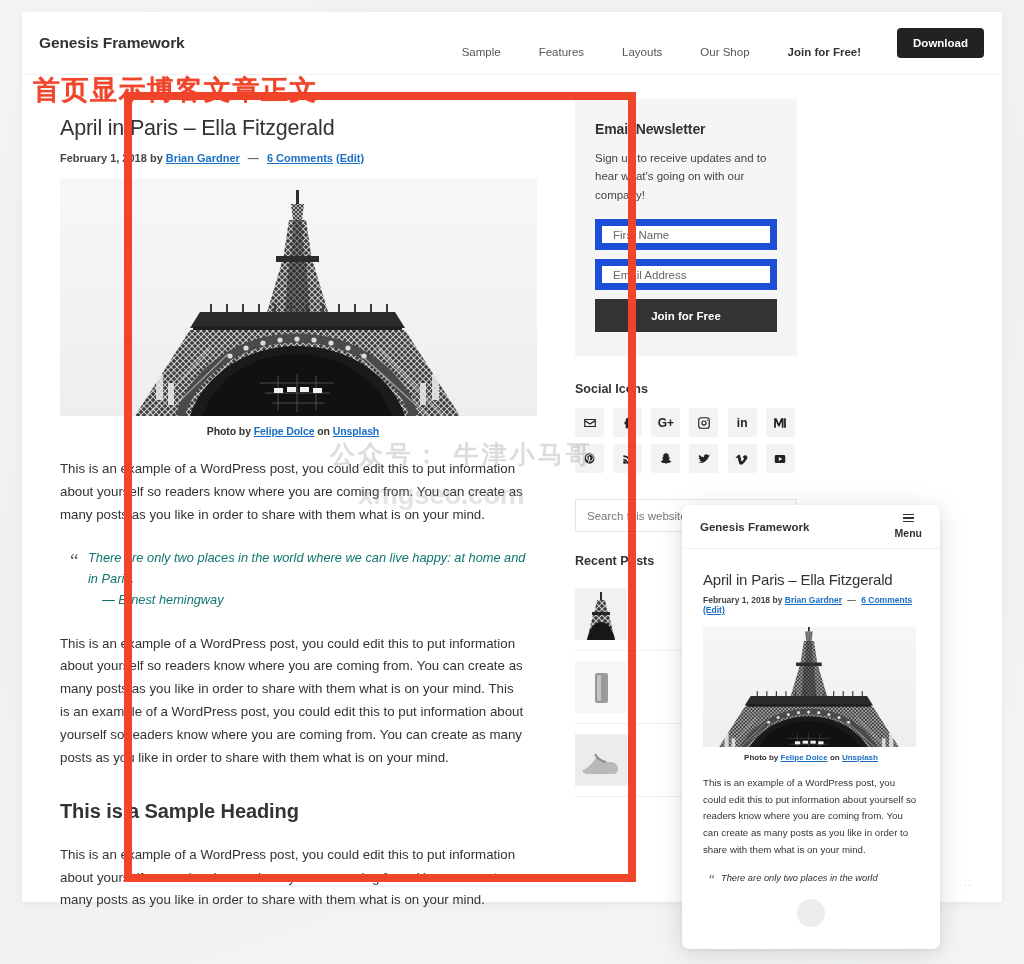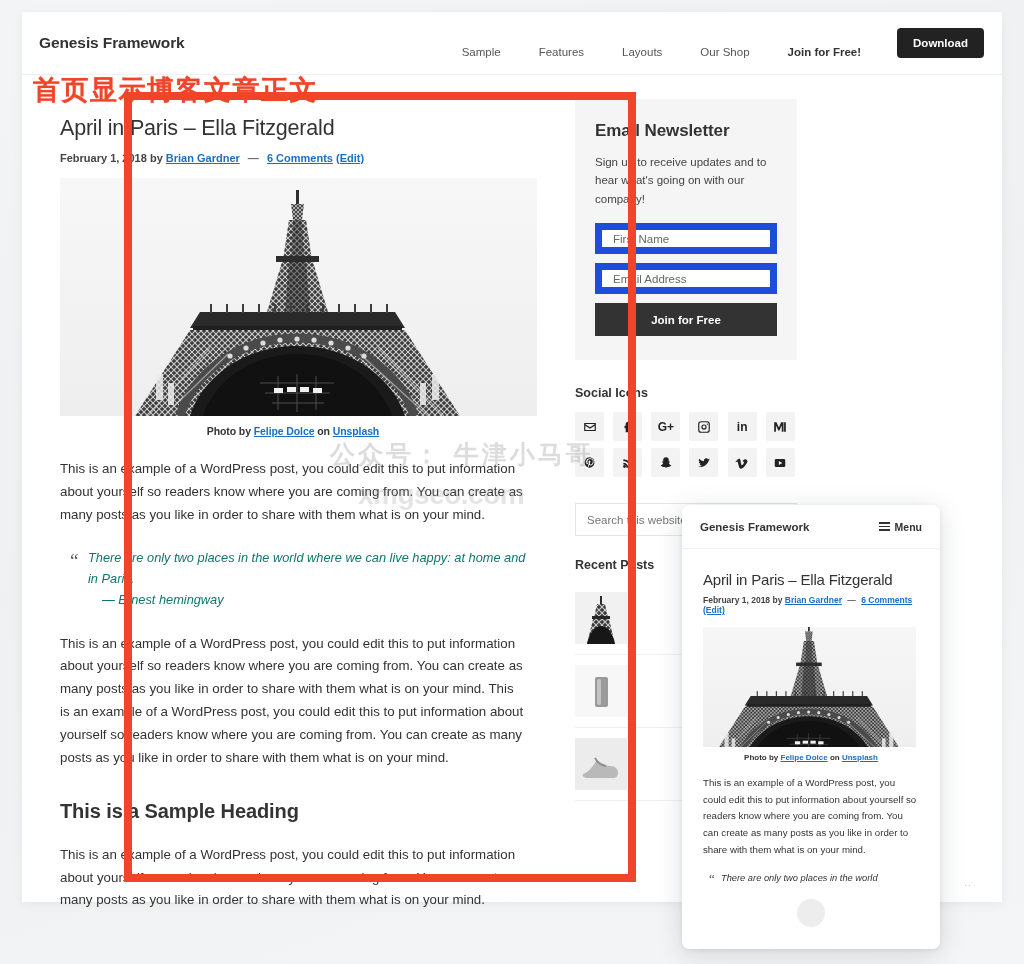--- a/index.html
+++ b/index.html
@@ -201,21 +201,21 @@
     margin-left: 28px;
     padding-top: 0;
   }
   .widget { margin-bottom: 26px; }
 
   .newsletter {
     background: #f5f5f5;
     padding: 22px 20px 24px 20px;
   }
   .widget-title {
-    font-size: 17px;
+    font-size: 14px;
     font-weight: 700;
     color: #333;
     margin-bottom: 12px;
     letter-spacing: -0.1px;
   }
   .newsletter-copy {
     font-size: 11.5px;
     line-height: 1.6;
     color: #444;
     margin-bottom: 15px;
@@ -339,20 +339,21 @@
   .mp-title { font-size: 11.5px; font-weight: 700; color: #333; }
   .mp-menu {
     margin-left: auto;
     display: flex;
     align-items: center;
     gap: 5px;
     font-size: 10.5px;
     font-weight: 700;
     color: #333;
     cursor: pointer;
+    flex-direction: column;
   }
   .hamburger { display:flex; flex-direction:column; gap:2px; }
   .hamburger i { display:block; width: 11px; height: 1.6px; background:#333; }
 
   .mp-body { padding: 22px 21px 0 21px; }
   .mp-entry-title {
     font-size: 15px;
     font-weight: 400;
     color: #333;
     letter-spacing: -0.2px;

